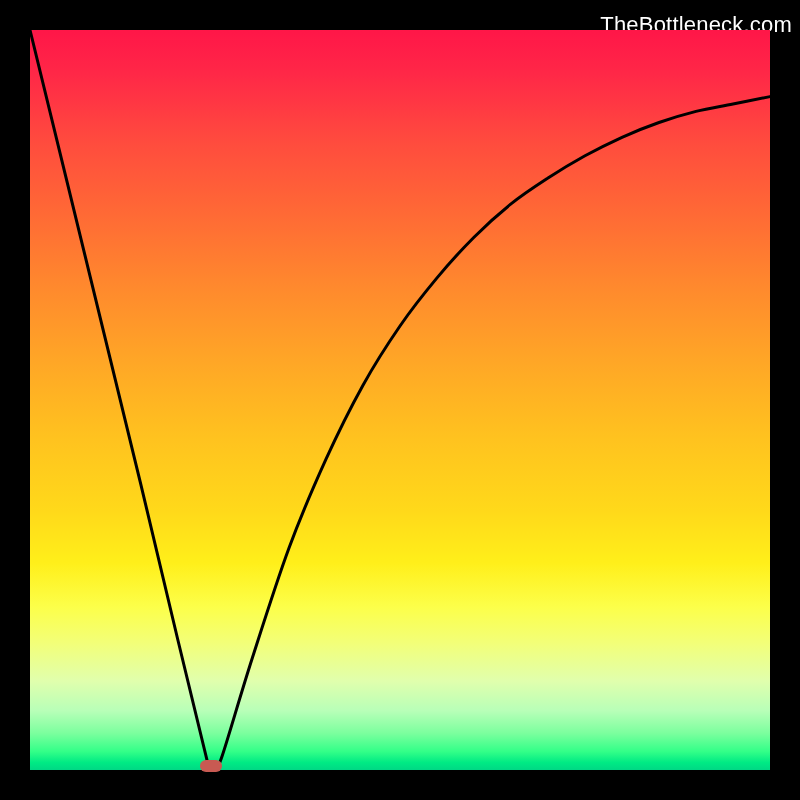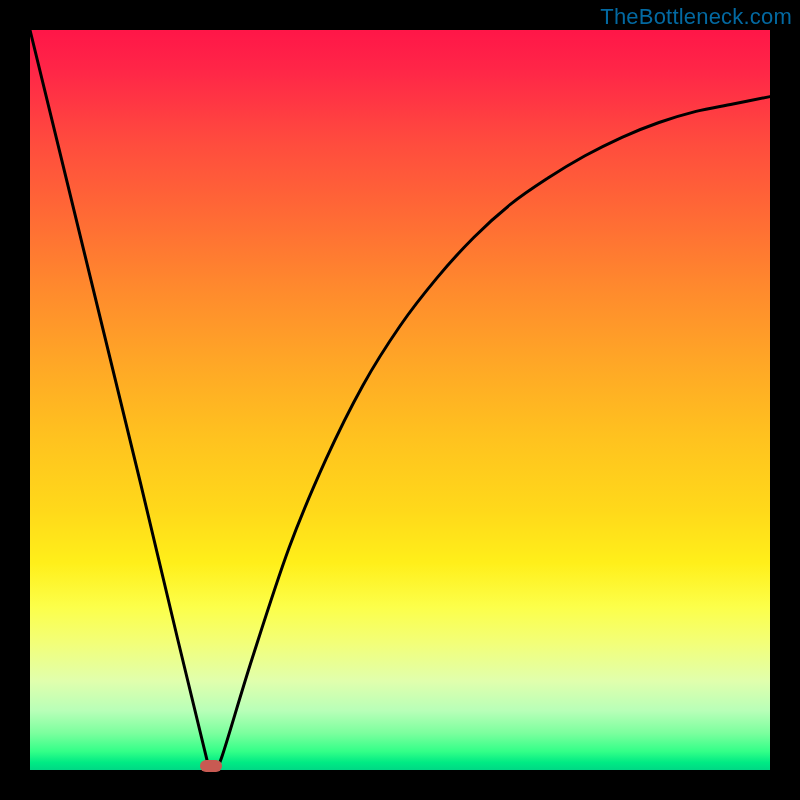--- a/index.html
+++ b/index.html
@@ -37,25 +37,25 @@
       #e0ffad 88%,
       #b8ffb8 92%,
       #7cff9e 95%,
       #33ff88 97.5%,
       #00ea84 99%,
       #00d885 100%
     );
   }
   .watermark {
     position: absolute;
-    top: 4px;
+    top: 12px;
     right: 8px;
     font-family: Arial, Helvetica, sans-serif;
     font-size: 22px;
-    color: #0369a1;
+    color: #ffffff;
     letter-spacing: 0.2px;
     user-select: none;
   }
   svg.curve {
     position: absolute;
     left: 0;
     top: 0;
     width: 740px;
     height: 740px;
     overflow: visible;

